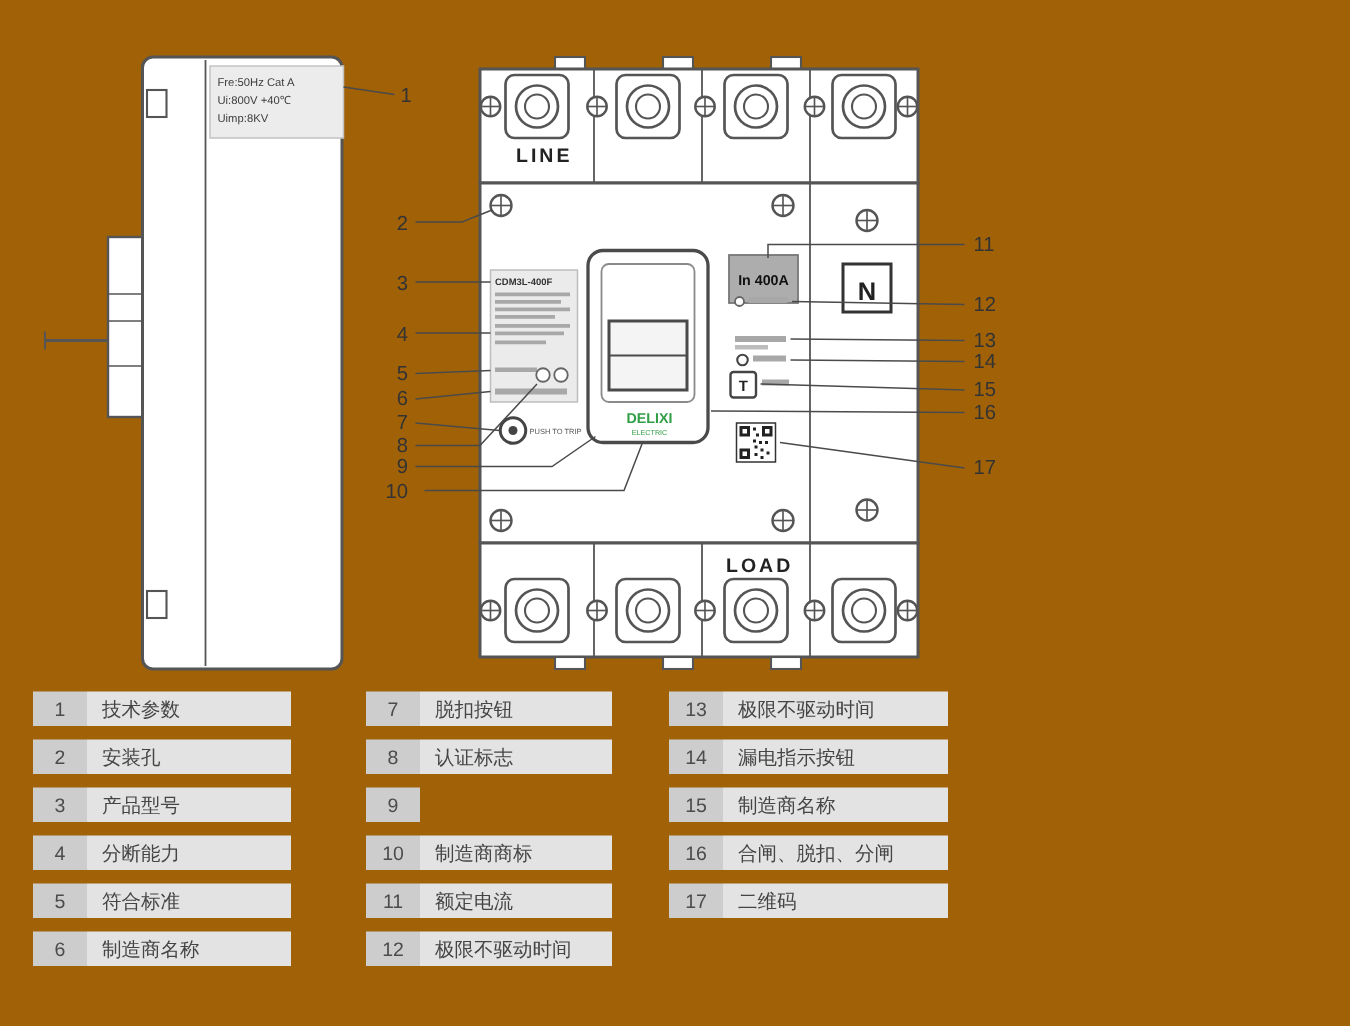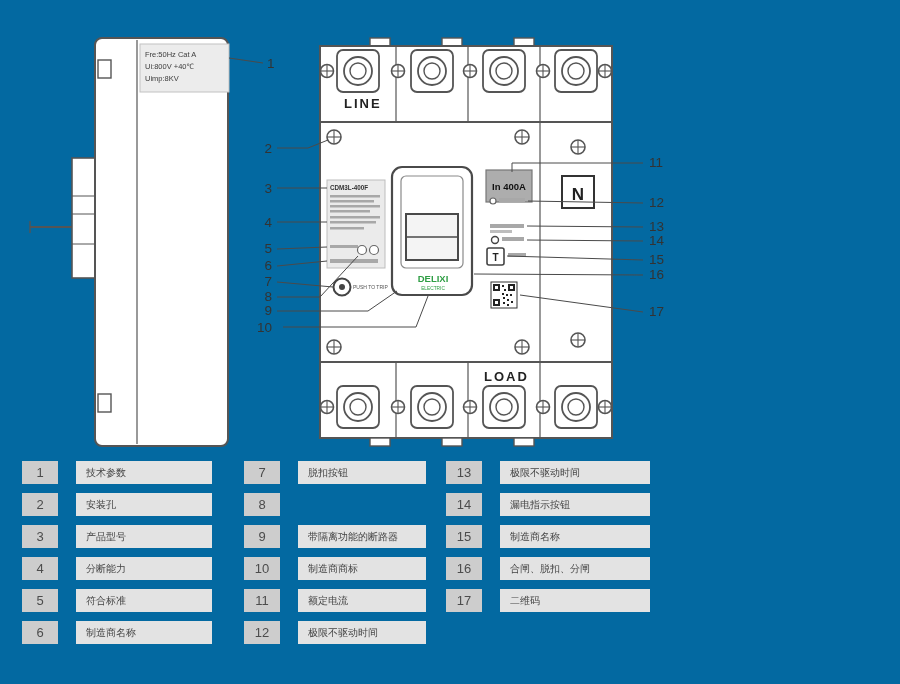--- a/index.html
+++ b/index.html
@@ -1,34 +1,34 @@
 <!DOCTYPE html>
 <html><head>
 <meta charset="utf-8">
 <style>
   * { box-sizing: border-box; }
   body { margin: 0; background: #fff; font-family: "Liberation Sans", sans-serif; }
-  .page { position: relative; width: 900px; height: 684px; background: #0369a1; overflow: hidden; }
+  .page { position: relative; width: 900px; height: 684px; background: #a16207; overflow: hidden; }
   .diagram { position: absolute; top: 0; left: 0; }
   svg text { font-family: "Liberation Sans", sans-serif; }
   .callout-num { font-size: 13.5px; fill: #333; }
   .spec-text { font-size: 7.5px; fill: #3c3c3c; }
   .panel-text { font-size: 13px; font-weight: bold; fill: #222; letter-spacing: 2px; }
   .legend { position: absolute; top: 461px; left: 0; width: 900px; height: 200px; }
   .legend-col { position: absolute; top: 0; display: flex; flex-direction: column; gap: 9px; }
   .col1 { left: 22px; }
   .col2 { left: 244px; }
   .col3 { left: 446px; }
   .legend-row { display: flex; height: 23px; }
   .legend-row .num {
     width: 36px; background: #cdcdcd; color: #4c4c4c; font-size: 13px;
     display: flex; align-items: center; justify-content: center; flex: none;
   }
   .legend-row .lbl {
-    margin-left: 18px; background: #e3e3e3; color: #454545; font-size: 10px;
+    margin-left: 0; background: #e3e3e3; color: #454545; font-size: 13px;
     display: flex; align-items: center; padding: 11px 10px; white-space: nowrap;
   }
   .col1 .lbl { width: 136px; }
   .col2 .lbl { width: 128px; font-family: Liberation Mono, monospace; }
   .col3 .lbl { width: 150px; }
 </style>
 </head>
 <body>
 
 <div class="page">
@@ -284,24 +284,24 @@
         <span class="lbl">制造商名称</span>
       </div>
     </div>
     <div class="legend-col col2">
       <div class="legend-row">
         <span class="num">7</span>
         <span class="lbl">脱扣按钮</span>
       </div>
       <div class="legend-row">
         <span class="num">8</span>
+        <span class="lbl">认证标志</span>
       </div>
       <div class="legend-row">
         <span class="num">9</span>
-        <span class="lbl">带隔离功能的断路器</span>
       </div>
       <div class="legend-row">
         <span class="num">10</span>
         <span class="lbl">制造商商标</span>
       </div>
       <div class="legend-row">
         <span class="num">11</span>
         <span class="lbl">额定电流</span>
       </div>
       <div class="legend-row">

